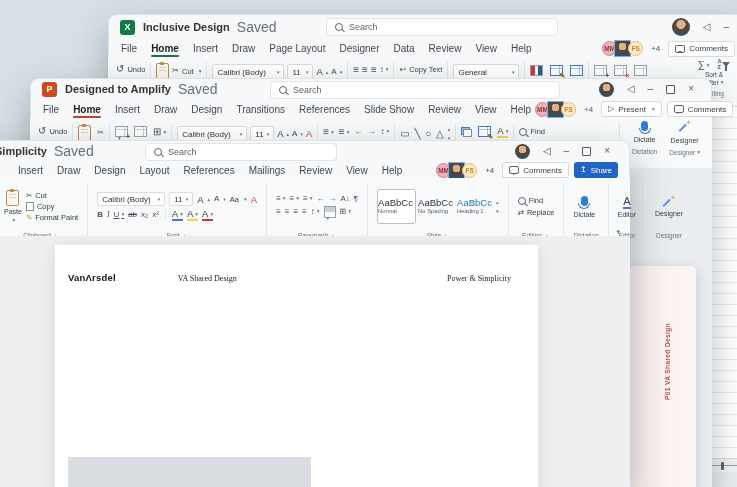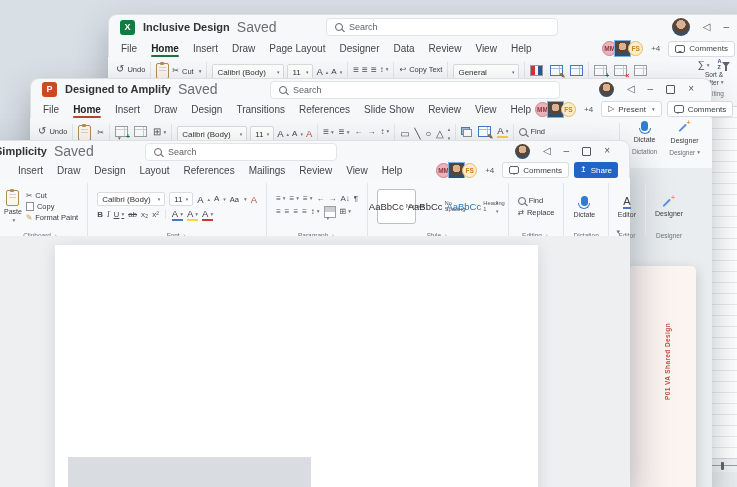--- a/index.html
+++ b/index.html
@@ -125,21 +125,21 @@
   .wrow{display:flex;align-items:center;gap:4px}
   .ministack{display:flex;flex-direction:column;gap:2px}
   .mini{display:flex;align-items:center;gap:3px;font-size:7.5px;color:#3c4043;white-space:nowrap}
   .copyic{width:8px;height:9px;position:relative;flex:none}
   .copyic::before,.copyic::after{content:"";position:absolute;width:6px;height:7px;border:1px solid #8a9096;background:#fff}
   .copyic::before{left:0;top:0}.copyic::after{right:0;bottom:0}
   .aA{font-size:9.5px;color:#3c4043;line-height:1;font-weight:normal}
   .hl{border-bottom:2.5px solid #f2d643}
   .fc{border-bottom:2.5px solid #d13438}
   .fx{border-bottom:2px solid #4a77c4}
-  .stylecard{width:37px;height:33px;border-radius:3px;display:flex;flex-direction:row;align-items:center;
+  .stylecard{width:37px;height:33px;border-radius:3px;display:flex;flex-direction:column;align-items:flex-start;
     justify-content:center;gap:2px;flex:none}
   .stylecard.sel{background:#fff;border:1px solid #b9bfc4}
   .stylecard .samp{font-size:9.5px;color:#2f3338;line-height:1}
   .stylecard .sname{font-size:5.8px;color:#55595e;line-height:1}
   .h1samp{color:#2e74b5 !important}
   .scrollcol{display:flex;flex-direction:column;gap:3px;font-size:5px;color:#70757a;align-self:center}
   .w-collapse{position:absolute;right:10px;bottom:3px;font-size:7px;color:#70757a}
   .docarea{position:absolute;left:0;right:0;top:96px;bottom:0;background:#edeff1}
   .page{position:absolute;left:130px;top:9px;width:483px;height:260px;background:#fff;
     box-shadow:0 3px 14px rgba(30,40,50,.13)}
@@ -616,18 +616,23 @@
             <span class="lbl">Designer</span>
           </div>
         </div>
         <div class="glabel">Designer</div>
       </div>
       <span class="w-collapse">▾</span>
     </div>
 
     <div class="docarea">
       <div class="page">
+        <div class="wd-header">
+          <span class="wd-logo">VanΛrsdel</span>
+          <span class="wd-hc">VA Shared Design</span>
+          <span class="wd-hr">Power &amp; Simplicity</span>
+        </div>
         <div class="wd-img"></div>
       </div>
     </div>
   </div>
 
 </div>
 
 </body></html>

